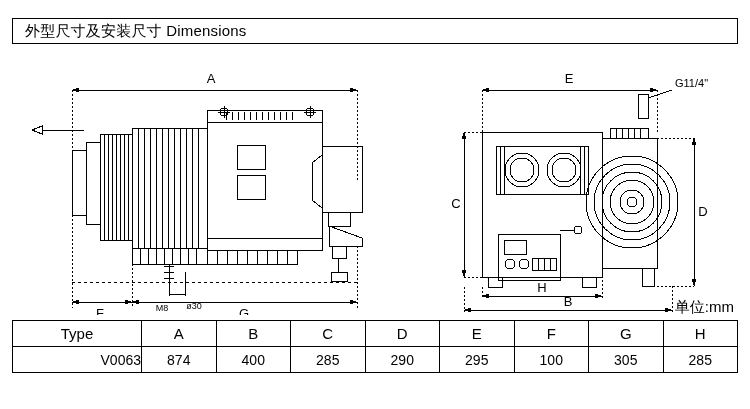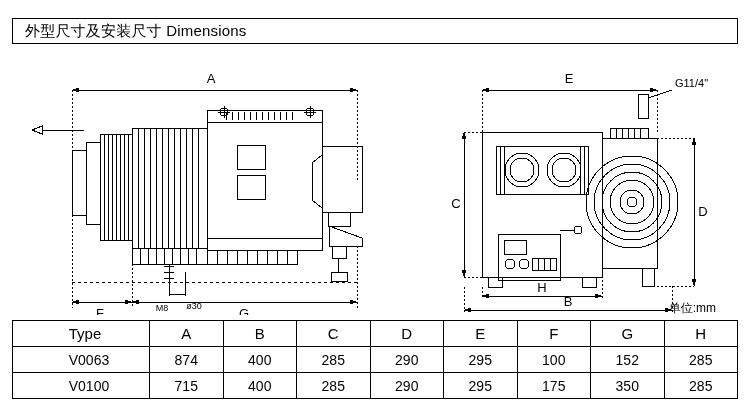--- a/index.html
+++ b/index.html
@@ -39,23 +39,23 @@
   
   .drawing {
     position: absolute;
     left: 12px;
     top: 50px;
     width: 726px;
     height: 265px;
   }
   .unit-label {
     position: absolute;
-    right: 22px;
+    right: 4px;
     bottom: -2px;
-    font-size: 12px;
+    font-size: 15px;
     color: #000;
   }
   
   .spec-table {
     position: absolute;
     left: 12px;
     top: 320px;
     width: 726px;
     border-collapse: collapse;
     table-layout: fixed;
@@ -67,26 +67,26 @@
     font-size: 14px;
     font-weight: normal;
     color: #000;
     padding: 0;
   }
   .spec-table thead th {
     font-size: 15px;
   }
   .spec-table .col-type {
     width: 128px;
-    text-align: center;
+    text-align: right;
     padding-left: 16px;
   }
   .spec-table thead .col-type {
     text-align: center;
-    padding-left: 8px;
+    padding-left: 0;
   }
   svg { display: block; }
   text { font-family: "Liberation Sans", sans-serif; }
 </style>
 </head>
 <body>
 
 <div id="page">
 
   <div class="title-bar">
@@ -313,30 +313,19 @@
     </thead>
     <tbody>
       <tr>
         <td class="col-type">V0063</td>
         <td>874</td>
         <td>400</td>
         <td>285</td>
         <td>290</td>
         <td>295</td>
         <td>100</td>
-        <td>152</td>
-        <td>285</td>
-      </tr>
-      <tr>
-        <td class="col-type">V0100</td>
-        <td>715</td>
-        <td>400</td>
-        <td>285</td>
-        <td>290</td>
-        <td>295</td>
-        <td>175</td>
-        <td>350</td>
+        <td>305</td>
         <td>285</td>
       </tr>
     </tbody>
   </table>
 
 </div>
 
 </body></html>

